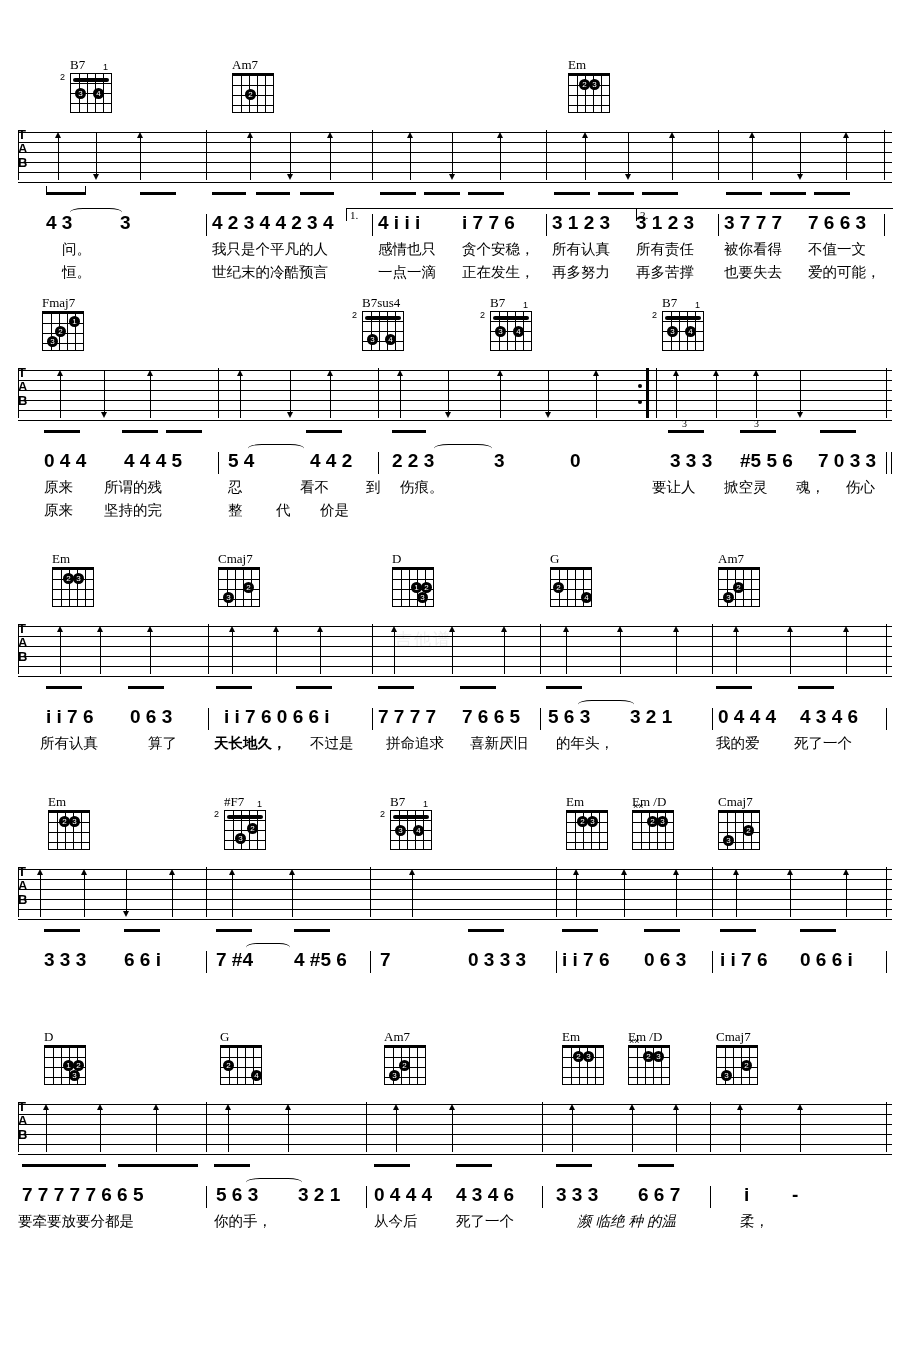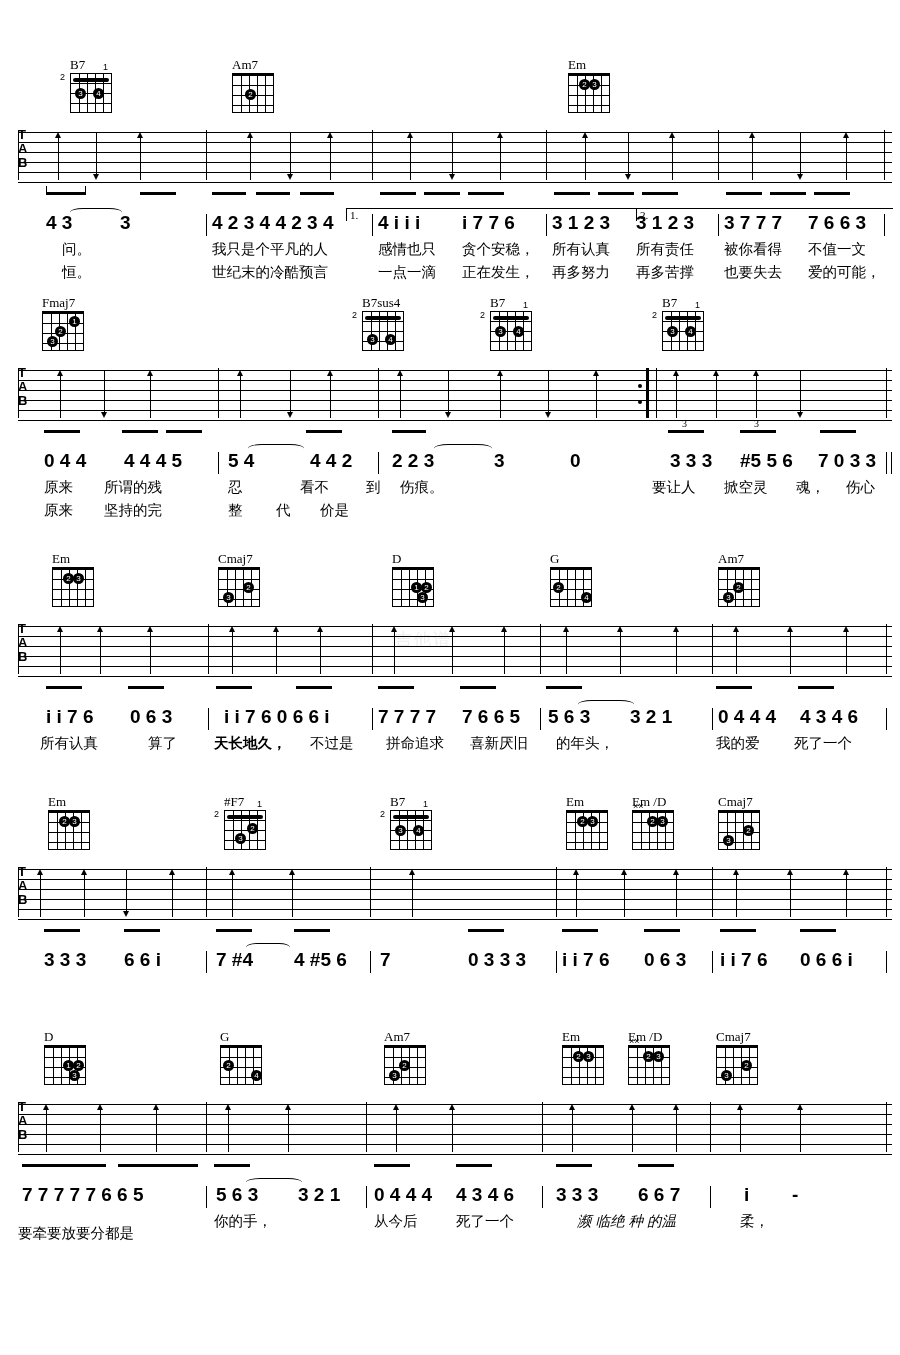--- a/index.html
+++ b/index.html
@@ -833,21 +833,21 @@
       <span class="n" style="left:456px;">4 3 4 6</span>
       <div class="vbar" style="left:542px;"></div>
       <span class="n" style="left:556px;">3 3 3</span>
       <span class="n" style="left:638px;">6 6 7</span>
       <div class="vbar" style="left:710px;"></div>
       <span class="n" style="left:744px;">i</span>
       <span class="n" style="left:792px;">-</span>
     </div>
 
     <div class="lyric">
-      <span style="left:18px;margin-top:12px;">要牵要放要分都是</span>
+      <span style="left:18px;">要牵要放要分都是</span>
       <span style="left:214px;">你的手，</span>
       <span style="left:374px;">从今后</span>
       <span style="left:456px;">死了一个</span>
       <span style="left:577px;font-style:italic;">濒 临绝 种 的温</span>
       <span style="left:740px;">柔，</span>
     </div>
   </div>
 
 </div>
 

